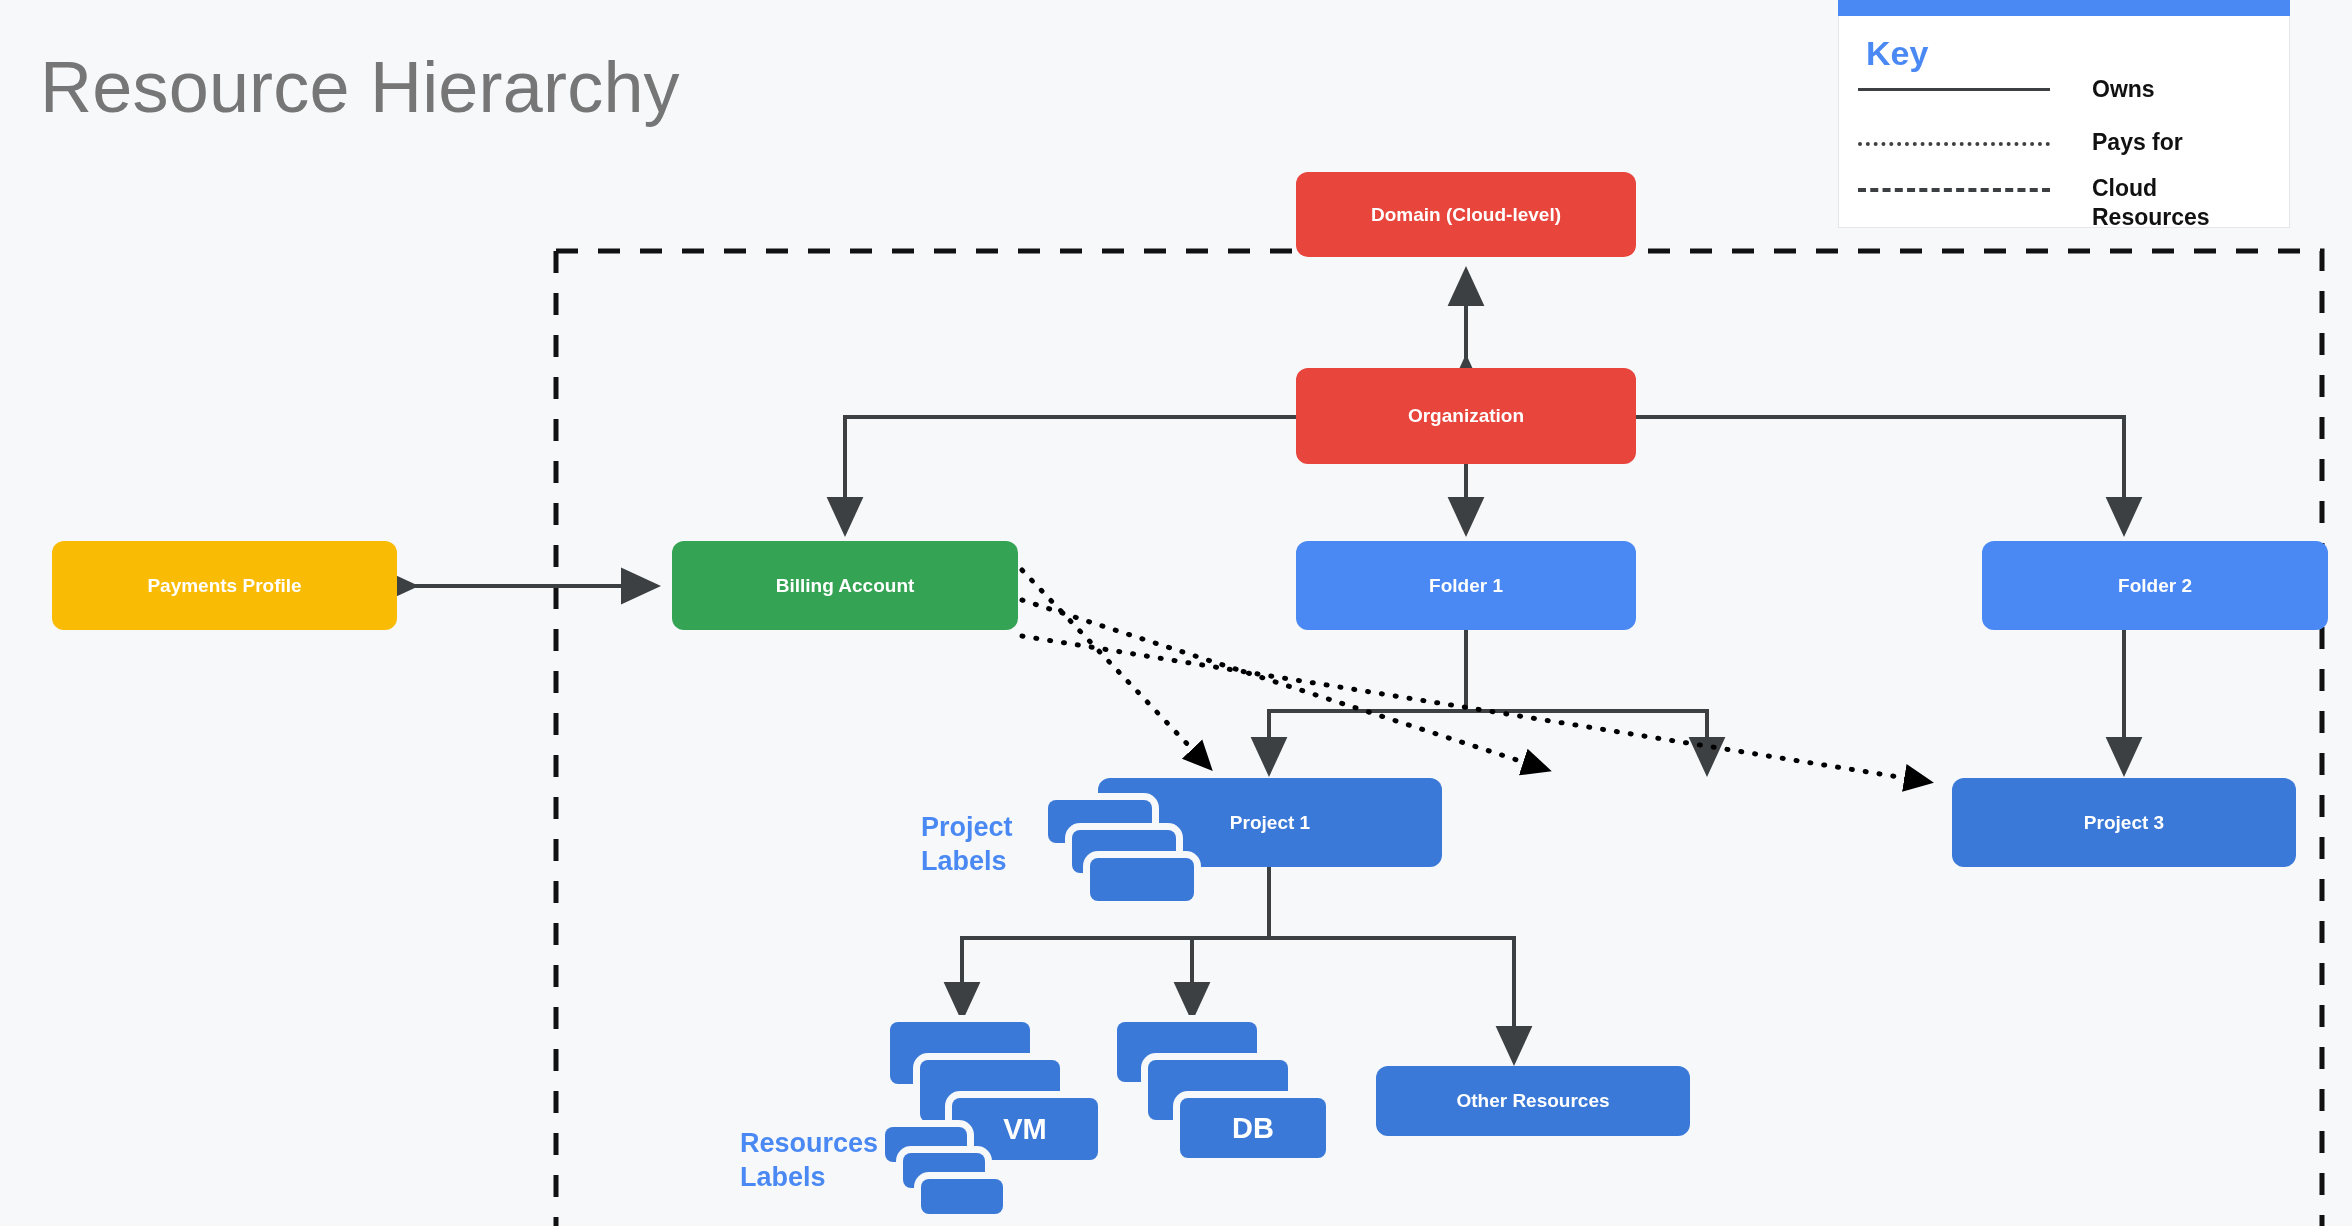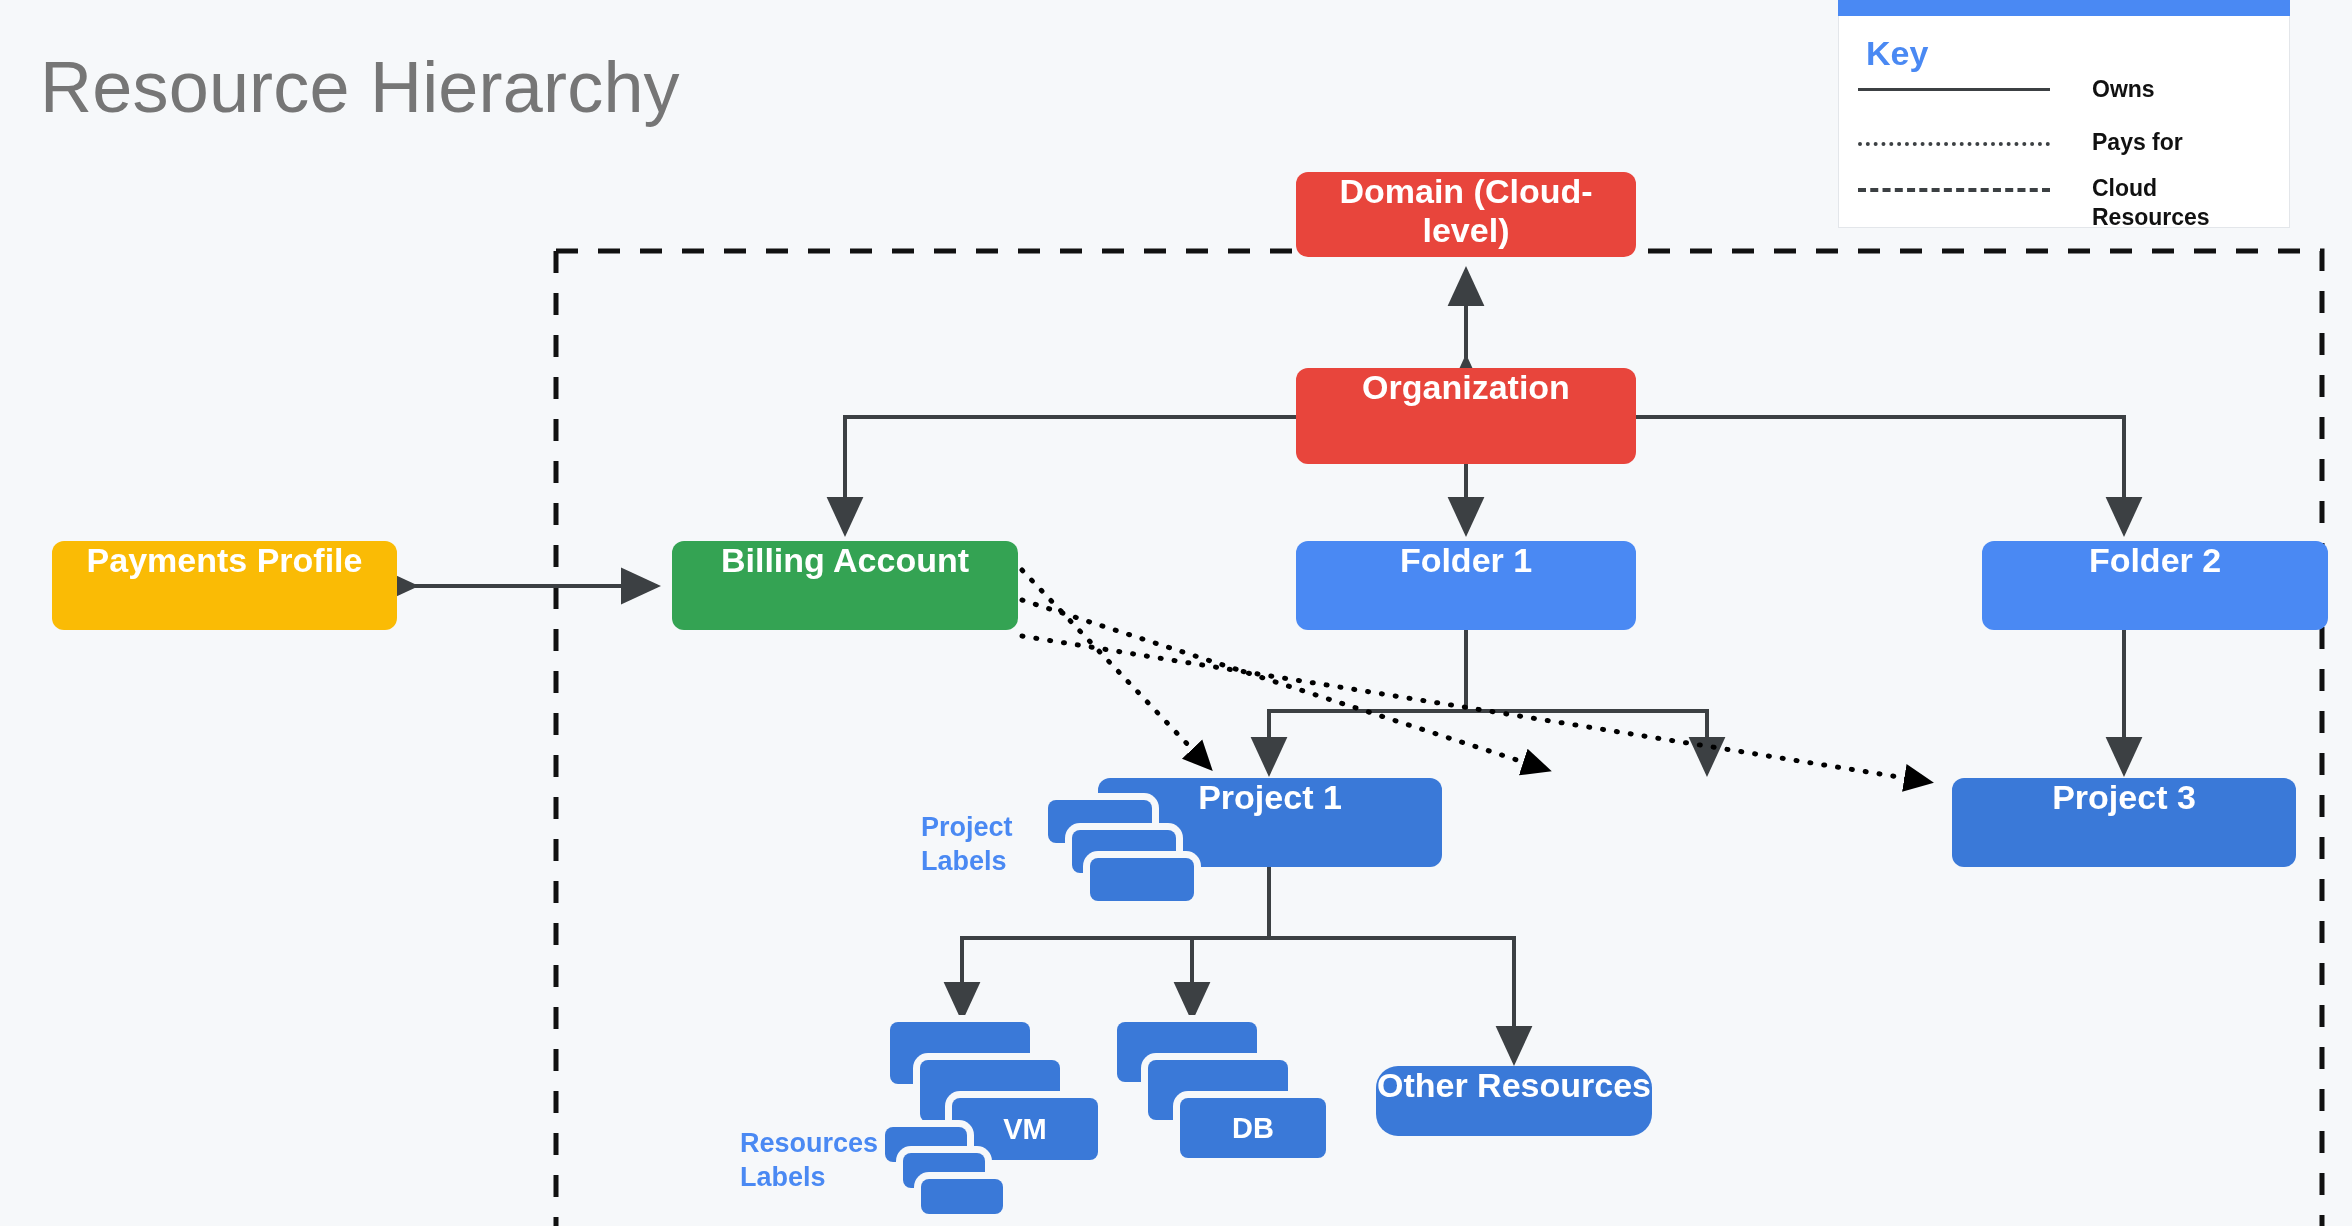--- a/index.html
+++ b/index.html
@@ -6,22 +6,22 @@
   html,body{margin:0;padding:0;background:#F6F8FA;}
   body{width:2352px;height:1226px;position:relative;overflow:hidden;
        font-family:"Liberation Sans","DejaVu Sans",sans-serif;}
   #stage{position:absolute;left:0;top:0;width:2352px;height:1226px;}
 
   svg#wires{position:absolute;left:0;top:0;width:2352px;height:1226px;pointer-events:none;}
 
   .title{position:absolute;left:40px;top:46px;font-size:72px;color:#767676;
          font-weight:400;letter-spacing:.2px;white-space:nowrap;}
 
-  .node{position:absolute;display:flex;justify-content:center;
-        border-radius:12px;color:#fff;font-weight:bold;font-size:34px;
+  .node{position:absolute;display:flex;align-items:center;justify-content:center;
+        border-radius:12px;color:#fff;font-weight:bold;font-size:19px;
         text-align:center;line-height:1.15;box-sizing:border-box;}
   .node.red{background:#E8453C;}
   .node.green{background:#34A353;}
   .node.yellow{background:#FABB05;}
   .node.lblue{background:#4A89F3;}
   .node.dblue{background:#3A79D8;}
 
   
   .keybox{position:absolute;left:1838px;top:0px;width:452px;height:228px;
           background:#fff;border:1px solid #e3e6ea;box-sizing:border-box;}
@@ -109,21 +109,21 @@
 
   <div class="node dblue" style="left:1098px;top:778px;width:344px;height:89px;">
     <span>Project 1</span>
   </div>
 
 
   <div class="node dblue" style="left:1952px;top:778px;width:344px;height:89px;">
     <span>Project 3</span>
   </div>
 
-  <div class="node dblue" style="left:1376px;top:1066px;width:276px;height:70px;border-radius:22px;">
+  <div class="node dblue" style="left:1376px;top:1066px;width:314px;height:70px;">
     <span>Other Resources</span>
   </div>
 
   <div class="stacklabel" style="left:921px;top:811px;width:180px;">
     <span>Project</span><br>
     <span>Labels</span>
   </div>
   <div class="tag" style="left:1048px;top:800px;width:104px;height:43px;"></div>
   <div class="tag" style="left:1072px;top:830px;width:104px;height:43px;"></div>
   <div class="tag" style="left:1090px;top:858px;width:104px;height:43px;"></div>

